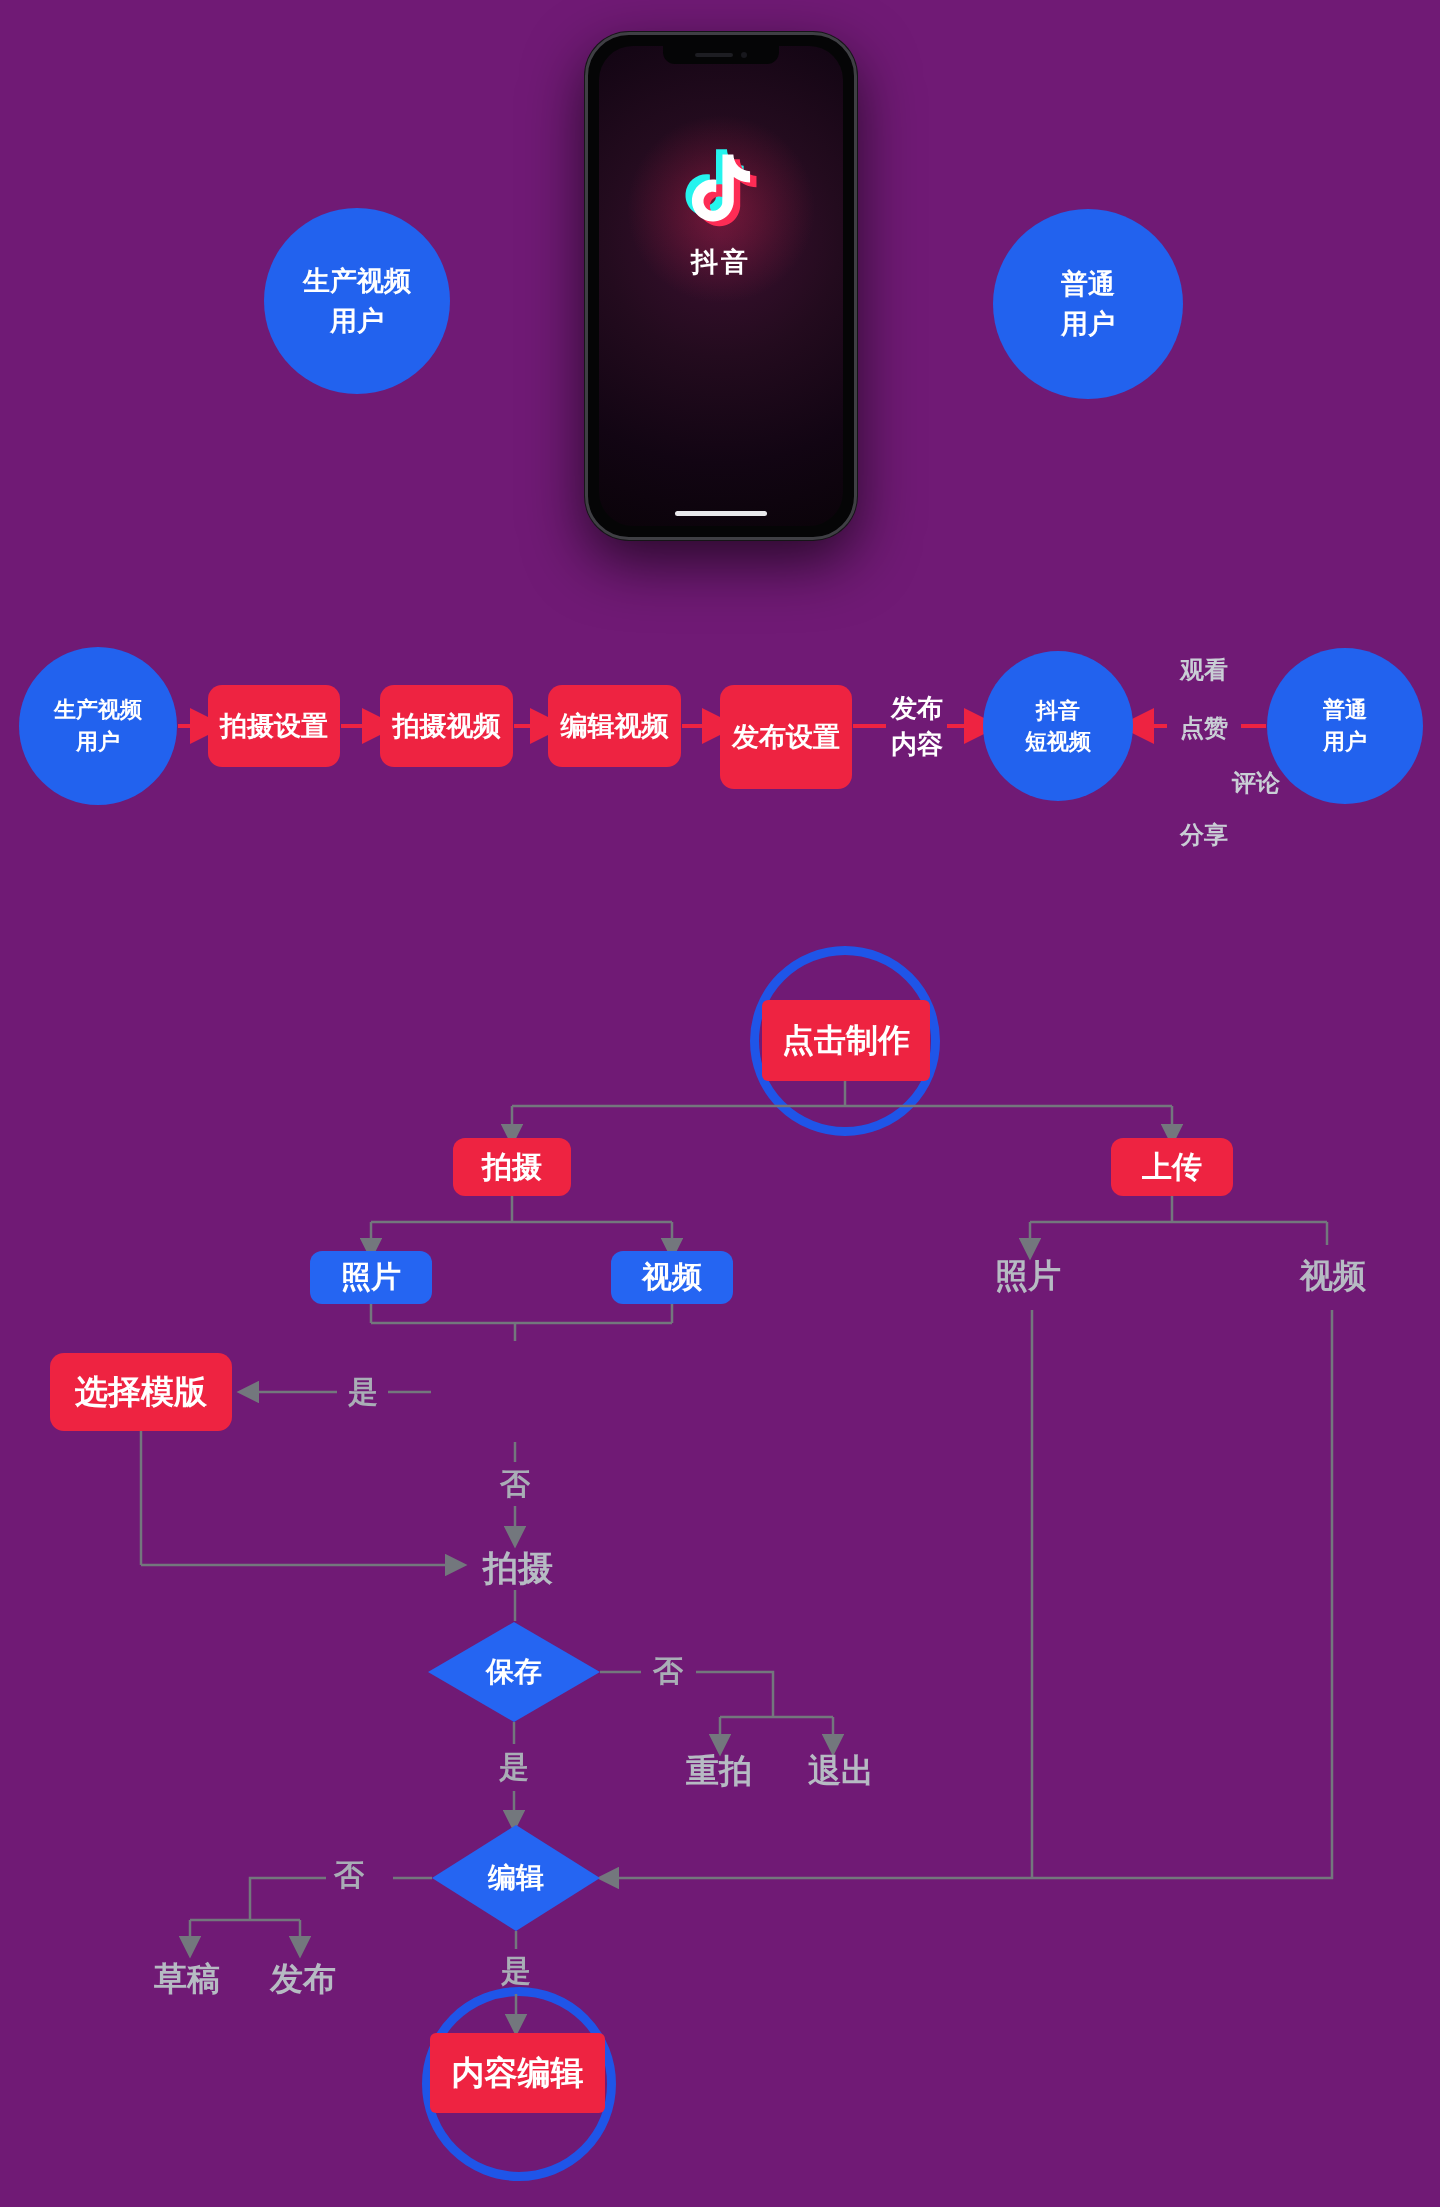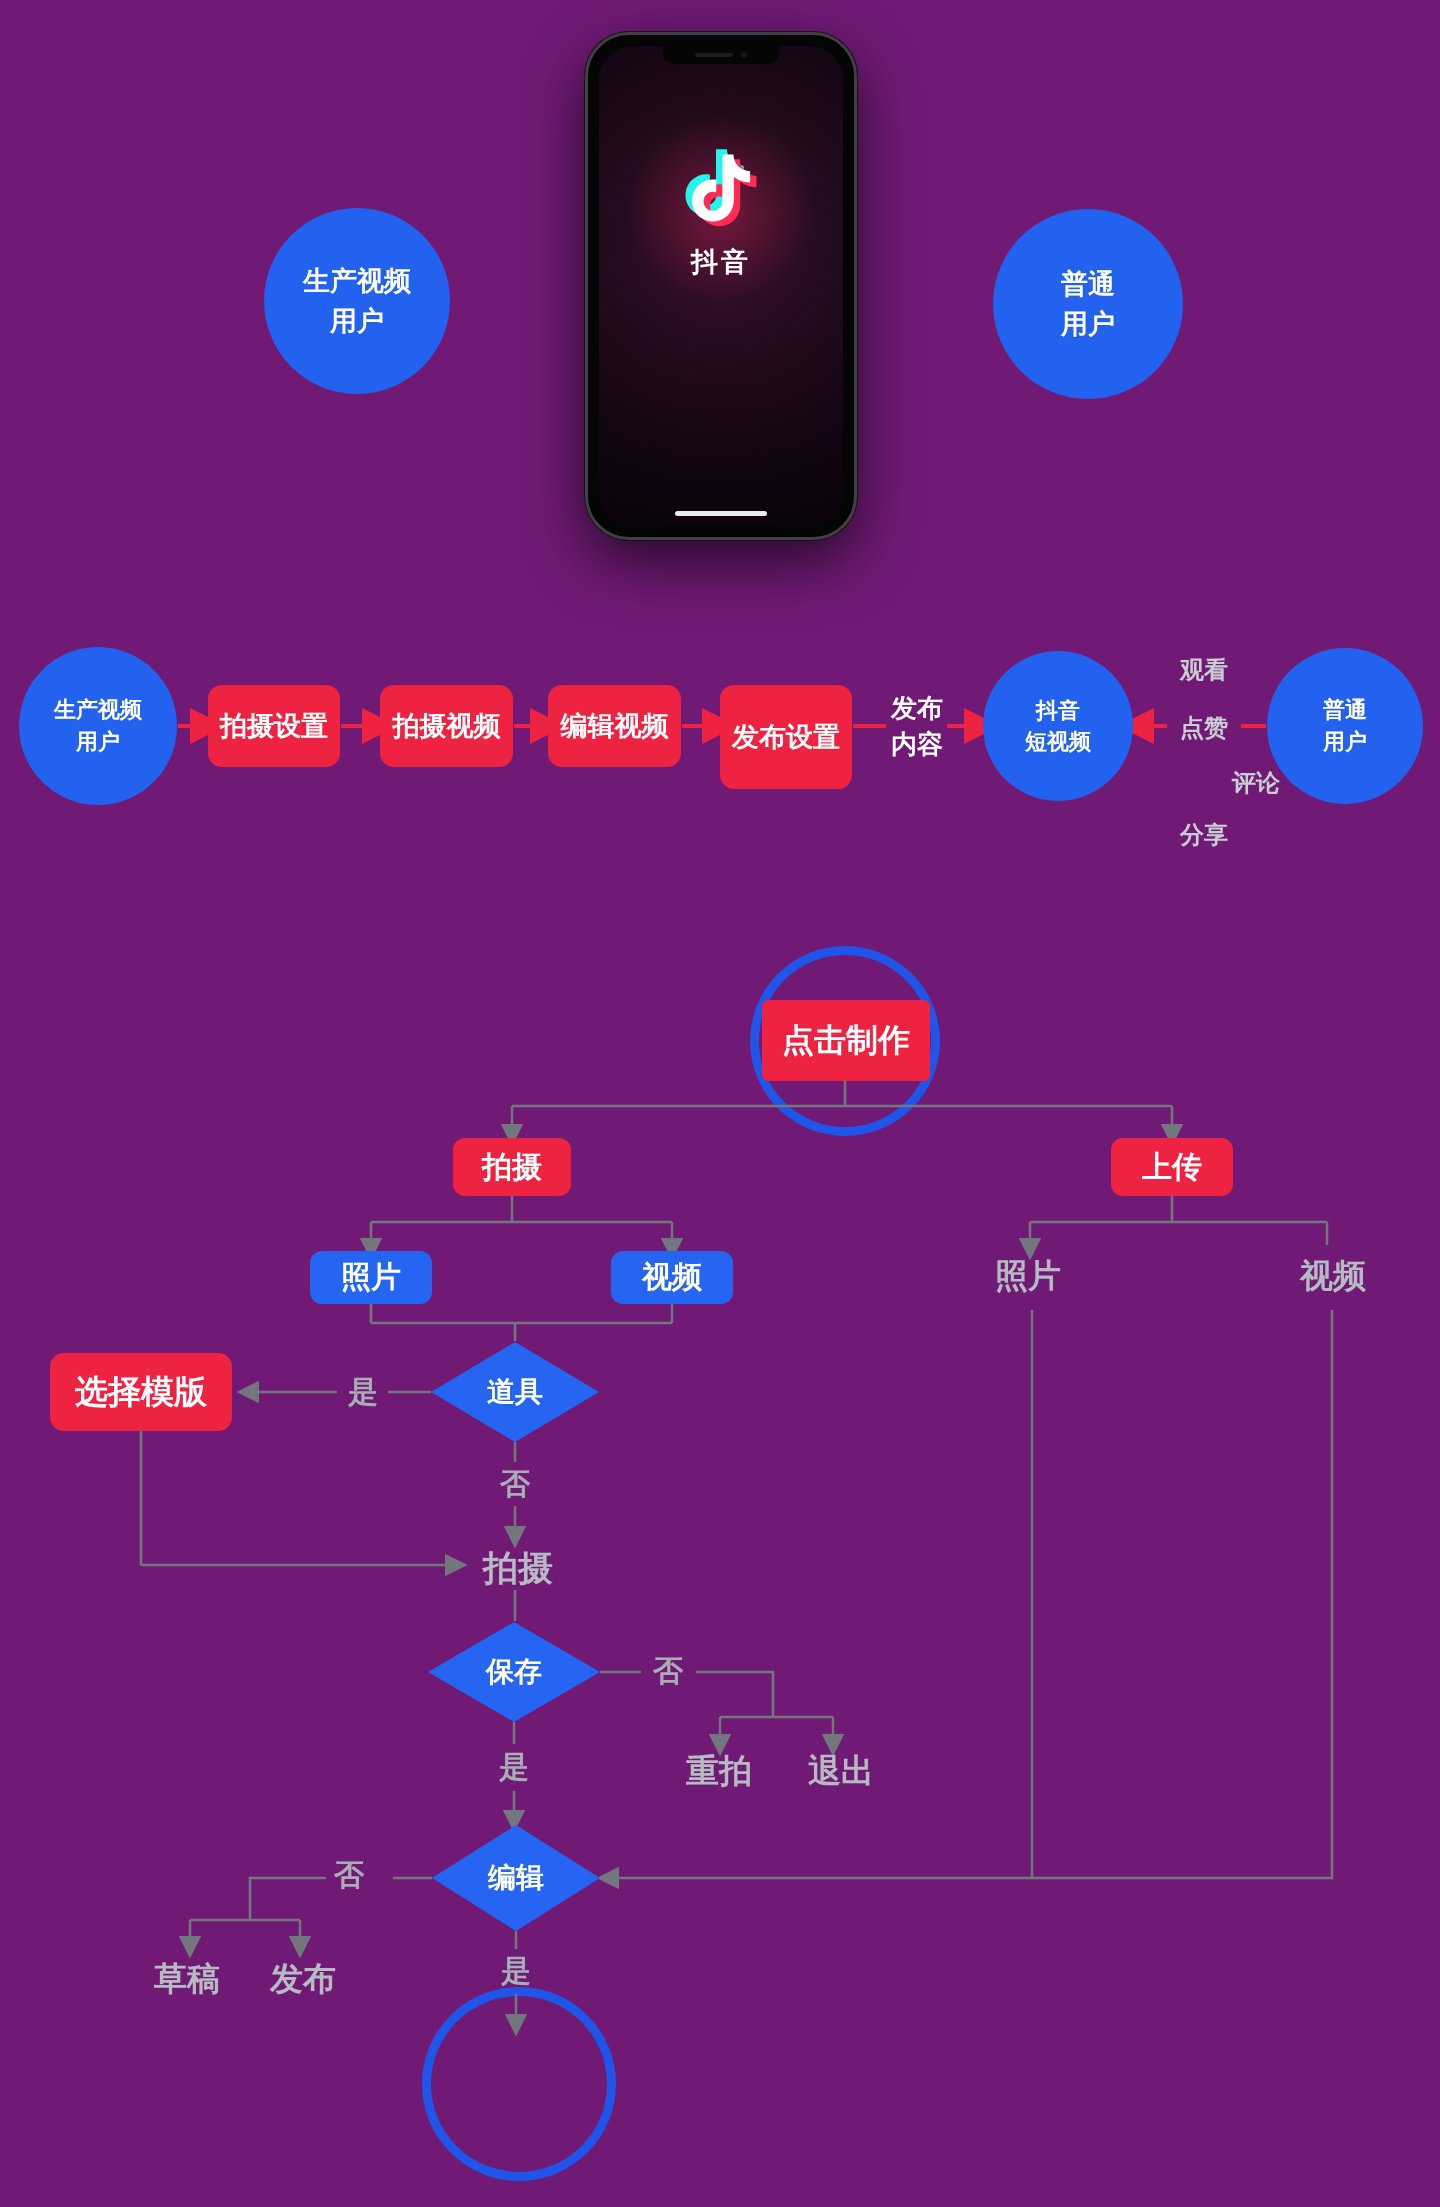--- a/index.html
+++ b/index.html
@@ -180,21 +180,20 @@
 
   <div class="ring" style="left:750px;top:946px;width:190px;height:190px;"></div>
   <div class="rbox" style="left:762px;top:1000px;width:168px;height:81px;border-radius:6px;font-size:32px;">点击制作</div>
 
   <div class="rbox" style="left:453px;top:1138px;width:118px;height:58px;border-radius:12px;font-size:30px;">拍摄</div>
   <div class="rbox" style="left:1111px;top:1138px;width:122px;height:58px;border-radius:12px;font-size:30px;">上传</div>
 
   <div class="bbox" style="left:310px;top:1251px;width:122px;height:53px;font-size:30px;">照片</div>
   <div class="bbox" style="left:611px;top:1251px;width:122px;height:53px;font-size:30px;">视频</div>
 
-  <div class="diamond" style="left:431px;top:1342px;width:168px;height:100px;font-size:28px;">道具</div>
   <div class="lab slabel" style="left:363px;top:1392px;">是</div>
   <div class="lab slabel" style="left:515px;top:1484px;">否</div>
 
   <div class="rbox" style="left:50px;top:1353px;width:182px;height:78px;border-radius:14px;font-size:33px;">选择模版</div>
 
   <div class="lab glabel" style="left:518px;top:1568px;font-size:35px;">拍摄</div>
 
   <div class="diamond" style="left:428px;top:1622px;width:172px;height:100px;font-size:28px;">保存</div>
   <div class="lab slabel" style="left:668px;top:1671px;">否</div>
   <div class="lab glabel" style="left:719px;top:1771px;">重拍</div>
@@ -204,14 +203,15 @@
   <div class="lab glabel" style="left:1028px;top:1276px;">照片</div>
   <div class="lab glabel" style="left:1333px;top:1276px;">视频</div>
 
   <div class="diamond" style="left:432px;top:1825px;width:168px;height:106px;font-size:28px;">编辑</div>
   <div class="lab slabel" style="left:349px;top:1875px;">否</div>
   <div class="lab glabel" style="left:187px;top:1979px;">草稿</div>
   <div class="lab glabel" style="left:303px;top:1979px;">发布</div>
   <div class="lab slabel" style="left:516px;top:1971px;">是</div>
 
   <div class="ring" style="left:422px;top:1987px;width:194px;height:194px;"></div>
+  <div class="rbox" style="left:430px;top:2033px;width:175px;height:80px;border-radius:6px;font-size:33px;">内容编辑</div>
 
 </div>
 
 </body></html>

